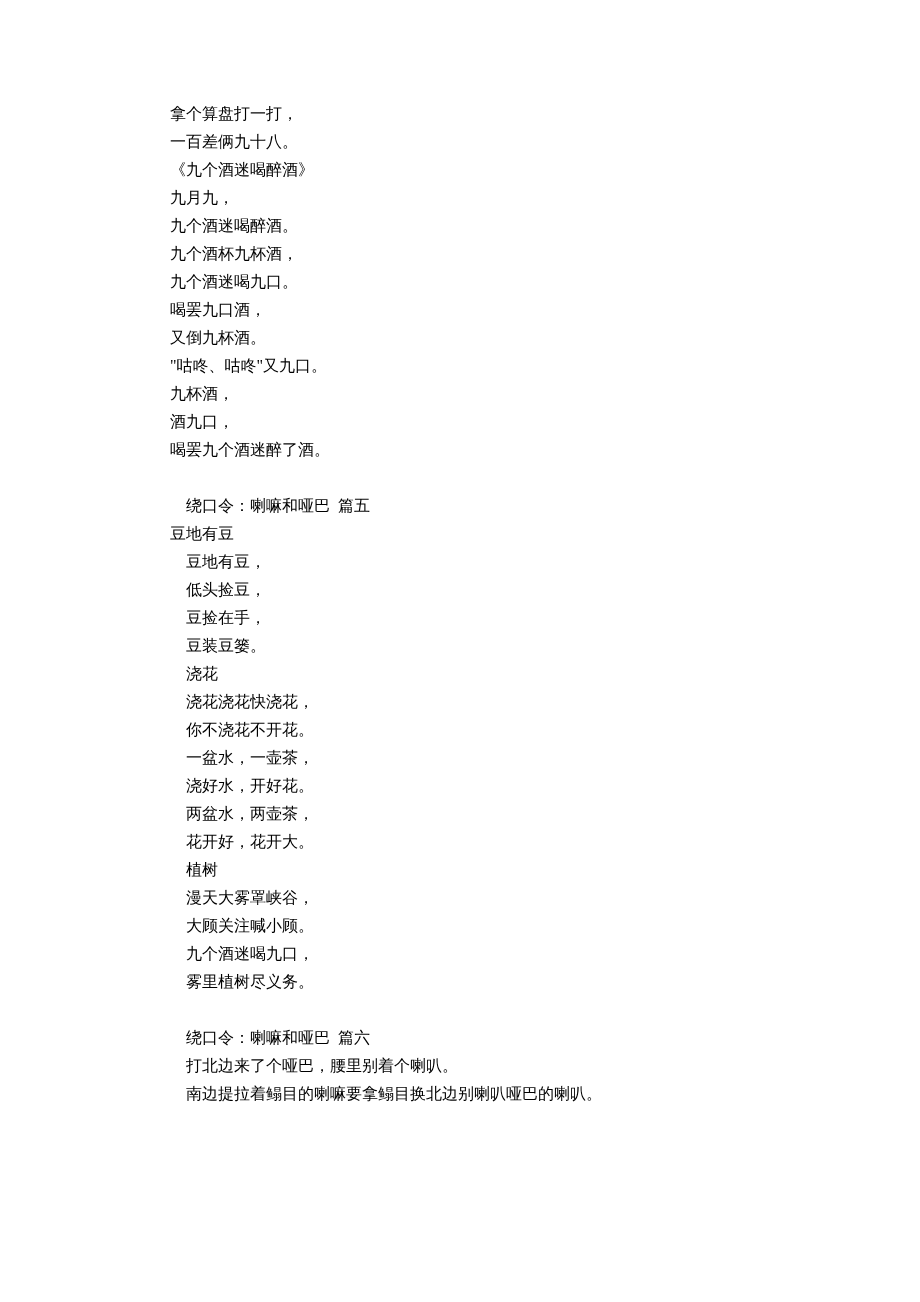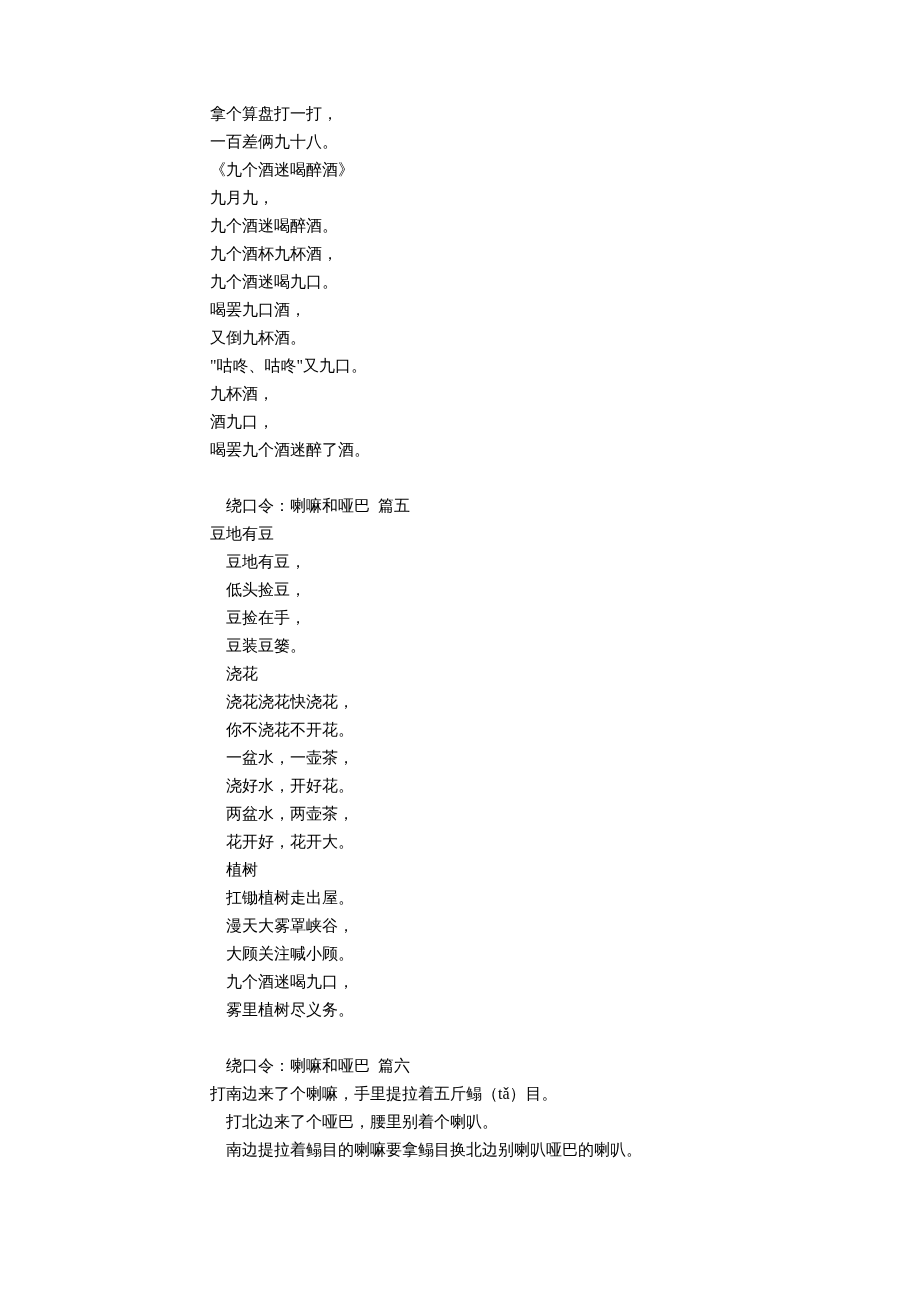--- a/index.html
+++ b/index.html
@@ -13,21 +13,20 @@
   }
   .page {
     width: 920px;
     min-height: 1302px;
     margin: 0 auto;
     padding: 100px 170px 100px 170px;
     box-sizing: border-box;
   }
   .line {
     white-space: pre;
-    margin-left: 40px;
   }
   .indent {
     text-indent: 1em;
   }
   .section-gap {
     height: 1.75em;
   }
 </style>
 </head>
 <body>
@@ -55,24 +54,22 @@
       <div class="line indent">豆捡在手，</div>
       <div class="line indent">豆装豆篓。</div>
       <div class="line indent">浇花</div>
       <div class="line indent">浇花浇花快浇花，</div>
       <div class="line indent">你不浇花不开花。</div>
       <div class="line indent">一盆水，一壶茶，</div>
       <div class="line indent">浇好水，开好花。</div>
       <div class="line indent">两盆水，两壶茶，</div>
       <div class="line indent">花开好，花开大。</div>
       <div class="line indent">植树</div>
-      <div class="line indent">扛锄植树走出屋。</div>
       <div class="line indent">漫天大雾罩峡谷，</div>
       <div class="line indent">大顾关注喊小顾。</div>
       <div class="line indent">九个酒迷喝九口，</div>
       <div class="line indent">雾里植树尽义务。</div>
       <div class="section-gap"></div>
       <div class="line indent">绕口令：喇嘛和哑巴  篇六</div>
-      <div class="line">打南边来了个喇嘛，手里提拉着五斤鳎（tǎ）目。</div>
       <div class="line indent">打北边来了个哑巴，腰里别着个喇叭。</div>
       <div class="line indent">南边提拉着鳎目的喇嘛要拿鳎目换北边别喇叭哑巴的喇叭。</div>
     </div>
 </div>
 
 </body></html>

